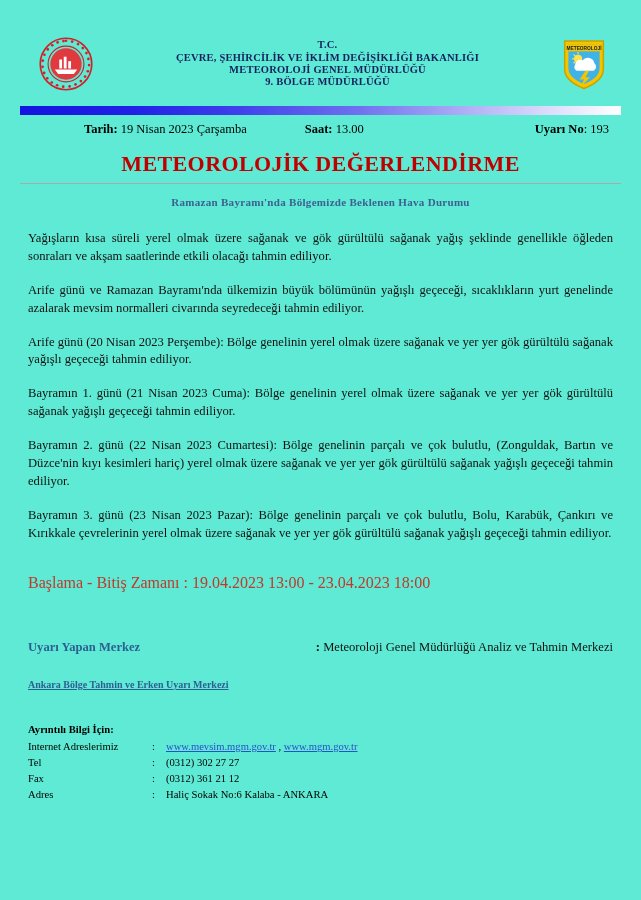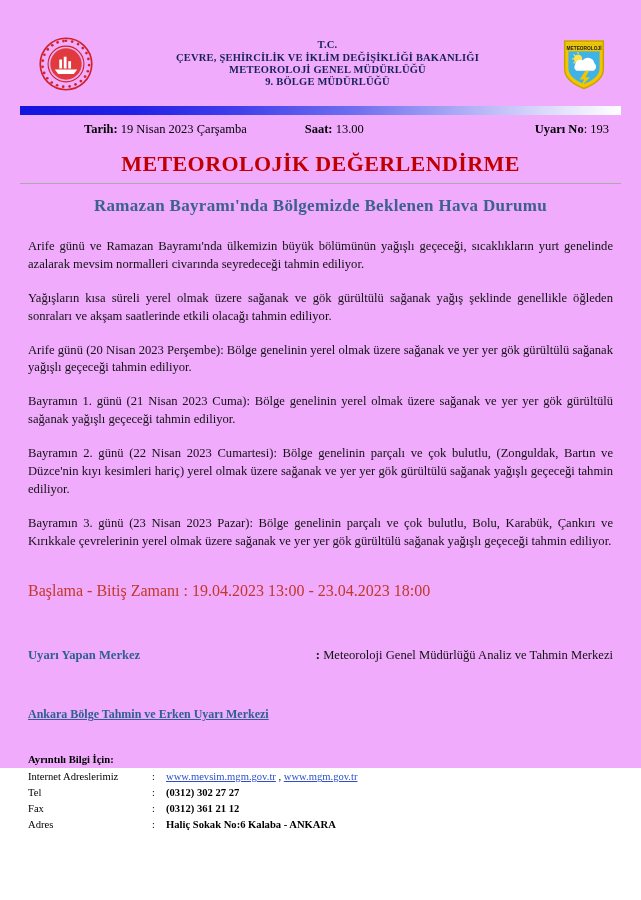--- a/index.html
+++ b/index.html
@@ -10,22 +10,22 @@
   body {
     width: 641px;
     height: 900px;
     font-family: "Liberation Serif", "DejaVu Serif", serif;
     color: #000000;
     overflow: hidden;
   }
   .page {
     position: relative;
     width: 641px;
-    height: 768px;
-    background: #f0abfc;
+    height: 900px;
+    background: #5eead4;
     box-sizing: border-box;
   }
 
   
   .header {
     display: flex;
     align-items: center;
     justify-content: space-between;
     padding: 36px 34px 0 38px;
     box-sizing: border-box;
@@ -92,21 +92,21 @@
   }
   .title-rule {
     margin: 6px 20px 0 20px;
     height: 1px;
     background: #aaaaaa;
   }
   .subtitle {
     text-align: center;
     color: #3c6091;
     font-weight: bold;
-    font-size: 17px;
+    font-size: 11px;
     letter-spacing: 0.3px;
     margin: 12px 0 0 0;
   }
 
   
   .body-copy {
     margin: 22px 28px 0 28px;
   }
   .body-copy p {
     margin: 0 0 16px 0;
@@ -135,22 +135,22 @@
     color: #2e5f93;
     font-weight: bold;
     width: 196px;
     flex: 0 0 196px;
   }
   .center-row .value { color: #111111; }
   .center-row .value .colon { font-weight: bold; }
 
   
   .unit-link {
-    margin: 44px 28px 0 28px;
-    font-size: 12px;
+    margin: 24px 28px 0 28px;
+    font-size: 10px;
     font-weight: bold;
     color: #2e5f93;
     text-decoration: underline;
     display: inline-block;
   }
 
   
   .contact {
     margin: 30px 28px 0 28px;
     font-size: 10.6px;
@@ -165,21 +165,21 @@
   .contact-table { border-collapse: collapse; }
   .contact-table td {
     padding: 0;
     vertical-align: top;
     font-size: 10.6px;
     line-height: 1.5;
     color: #000;
   }
   .c-key   { width: 124px; }
   .c-colon { width: 14px; }
-  .c-val b { font-weight: bold; }
+  .c-val b { font-weight: normal; }
   .weblink {
     color: #2a4fc8;
     text-decoration: underline;
   }
 </style>
 </head>
 <body>
 
 <div class="page">
 
@@ -265,22 +265,22 @@
     <div class="date-cell date-uyari">
       <b>Uyarı No</b><span>: 193</span>
     </div>
   </div>
 
   <h1 class="main-title">METEOROLOJİK DEĞERLENDİRME</h1>
   <div class="title-rule"></div>
   <h2 class="subtitle">Ramazan Bayramı'nda Bölgemizde Beklenen Hava Durumu</h2>
 
   <div class="body-copy">
+    <p>Yağışların kısa süreli yerel olmak üzere sağanak ve gök gürültülü sağanak yağış şeklinde genellikle öğleden sonraları ve akşam saatlerinde etkili olacağı tahmin ediliyor.</p>
     <p>Arife günü ve Ramazan Bayramı'nda ülkemizin büyük bölümünün yağışlı geçeceği, sıcaklıkların yurt genelinde azalarak mevsim normalleri civarında seyredeceği tahmin ediliyor.</p>
-    <p>Yağışların kısa süreli yerel olmak üzere sağanak ve gök gürültülü sağanak yağış şeklinde genellikle öğleden sonraları ve akşam saatlerinde etkili olacağı tahmin ediliyor.</p>
     <p>Arife günü (20 Nisan 2023 Perşembe): Bölge genelinin yerel olmak üzere sağanak ve yer yer gök gürültülü sağanak yağışlı geçeceği tahmin ediliyor.</p>
     <p>Bayramın 1. günü (21 Nisan 2023 Cuma): Bölge genelinin yerel olmak üzere sağanak ve yer yer gök gürültülü sağanak yağışlı geçeceği tahmin ediliyor.</p>
     <p>Bayramın 2. günü (22 Nisan 2023 Cumartesi): Bölge genelinin parçalı ve çok bulutlu,  (Zonguldak, Bartın ve Düzce'nin kıyı kesimleri hariç)  yerel olmak üzere sağanak ve yer yer gök gürültülü sağanak yağışlı geçeceği tahmin ediliyor.</p>
     <p>Bayramın 3. günü (23 Nisan 2023 Pazar): Bölge genelinin parçalı ve çok bulutlu,  Bolu, Karabük, Çankırı ve Kırıkkale çevrelerinin yerel olmak üzere sağanak ve yer yer gök gürültülü sağanak yağışlı geçeceği tahmin ediliyor.</p>
   </div>
 
   <div class="time-range">
     <span class="label">Başlama - Bitiş Zamanı :</span>
     <span>19.04.2023 13:00 - 23.04.2023 18:00</span>
   </div>

